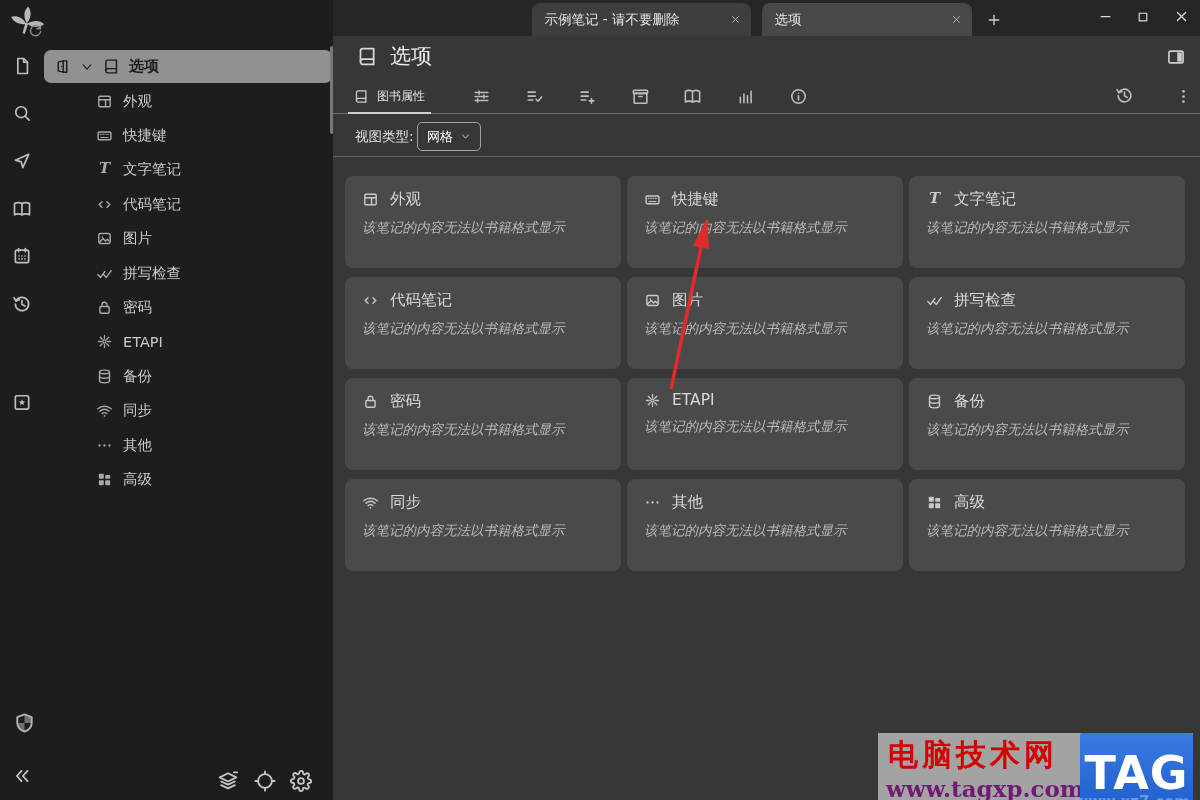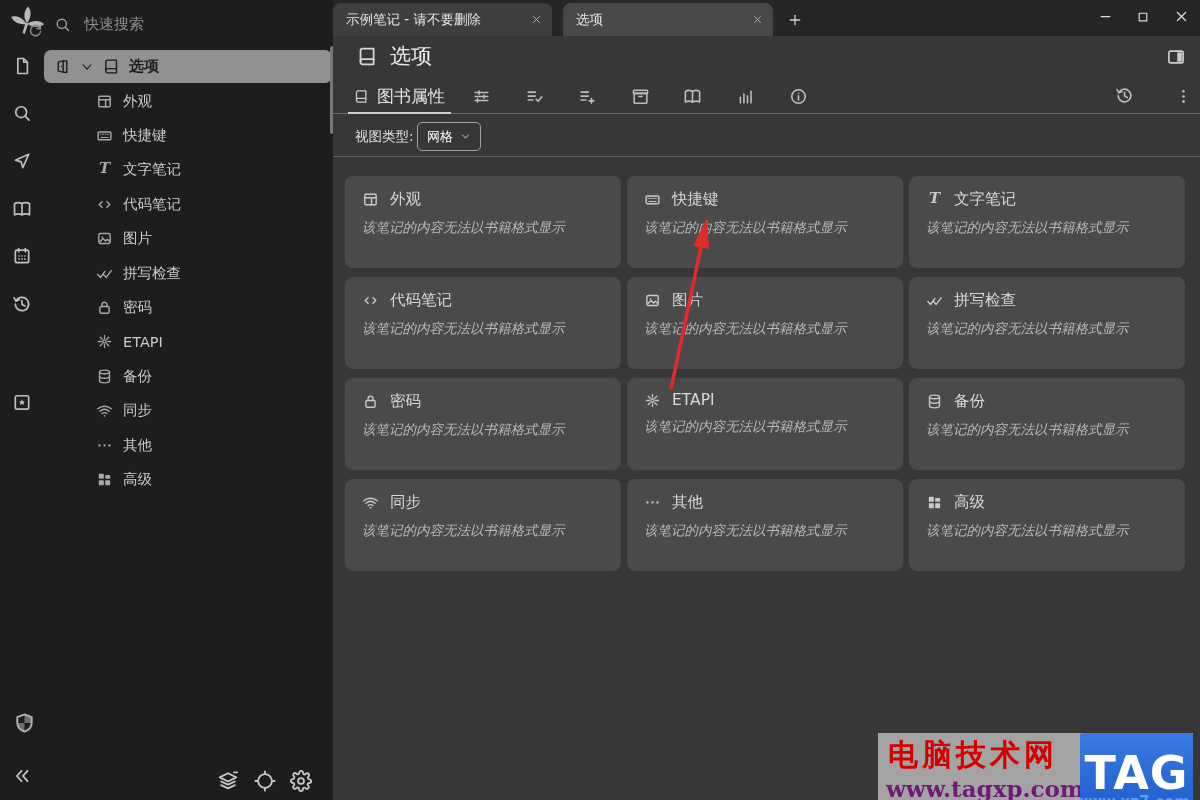--- a/index.html
+++ b/index.html
@@ -21,38 +21,38 @@
   .tree .ic{color:#a9a9a9;}
   .launcher{position:absolute;left:12px;top:0;width:22px;color:#bfbfbf;}
   .launcher .ic{position:absolute;left:0;cursor:pointer;}
   .scroll-thumb{position:absolute;left:330px;top:46px;width:4px;height:88px;background:#787878;border-radius:2px;}
   .shield{position:absolute;left:13px;top:711px;width:23px;height:24px;color:#b3b3b3;}
   .collapse{position:absolute;left:11px;top:765px;width:22px;height:22px;color:#c4c4c4;cursor:pointer;}
   .panel-actions{position:absolute;left:0;top:770px;width:333px;color:#c6c6c6;}
   .panel-actions .ic{position:absolute;cursor:pointer;}
   
   .main{position:absolute;left:333px;top:0;right:0;bottom:0;background:#373737;}
-  .tab-bar{position:absolute;left:0;top:0;right:0;height:36px;background:#262626;display:flex;align-items:flex-end;}
+  .tab-bar{position:absolute;left:0;top:0;right:0;height:36px;background:#262626;display:flex;align-items:flex-end;justify-content:center;}
   .tab{height:33px;border-radius:8px 8px 0 0;display:flex;align-items:center;box-sizing:border-box;
        padding:0 10px 0 13px;font-size:13.5px;color:#e6e6e6;cursor:pointer;}
   .tab .t-title{flex:1;overflow:hidden;white-space:nowrap;}
   .tab .ic{color:#b9b9b9;}
   .tab-1{width:219px;background:#3e3e3e;margin-right:11px;}
   .tab-2{width:210px;background:#484848;}
   .new-tab{width:16px;height:16px;color:#cfcfcf;margin:0 0 8px 14px;cursor:pointer;}
   .win-controls{position:absolute;right:0;top:0;height:33px;display:flex;align-items:center;color:#dcdcdc;}
   .win-btn{width:38px;height:33px;display:flex;align-items:center;justify-content:center;cursor:pointer;}
   
   .note-title-row{position:absolute;left:0;top:36px;right:0;height:44px;}
   .note-icon{position:absolute;left:24px;top:10px;width:21px;height:21px;color:#d8d8d8;}
   .note-title{position:absolute;left:57px;top:6px;font-size:21px;font-weight:500;color:#ededed;}
   .split-toggle{position:absolute;left:833px;top:11px;width:20px;height:20px;color:#cecece;cursor:pointer;}
   .ribbon{position:absolute;left:0;top:80px;right:0;height:33px;border-bottom:1px solid #6a6a6a;}
   .ribbon-tab{position:absolute;left:15px;top:0;height:32px;display:flex;align-items:center;gap:8px;
-              border-bottom:2px solid #cfcfcf;padding:0 6px;color:#e2e2e2;font-size:17px;cursor:pointer;}
+              border-bottom:2px solid #cfcfcf;padding:0 6px;color:#e2e2e2;font-size:12px;cursor:pointer;}
   .ribbon-tab .ic{color:#d0d0d0;}
   .ribbon .btn{position:absolute;top:7px;width:19px;height:19px;color:#bdbdbd;cursor:pointer;}
   
   .view-bar{position:absolute;left:0;top:114px;right:0;height:42px;border-bottom:1px solid #606060;}
   .view-label{position:absolute;left:22px;top:14px;font-size:13.5px;color:#e0e0e0;}
   .view-select{position:absolute;left:84px;top:8px;width:62px;height:27px;border:1px solid #a2a2a2;border-radius:5px;
                display:flex;align-items:center;justify-content:center;gap:7px;color:#fff;font-size:13px;cursor:pointer;}
   .view-select .ic{width:11px;height:11px;color:#d7d7d7;}
   
   .cards{position:absolute;left:12px;top:176px;display:grid;grid-template-columns:repeat(3,276px);grid-auto-rows:92px;gap:9px 6px;}
@@ -98,29 +98,20 @@
           </g>
         </svg>
       </span>
     <span class="ic sync-badge">
         <svg viewBox="0 0 24 24" fill="none" stroke="currentColor" stroke-width="2" stroke-linecap="round" stroke-linejoin="round">
           <path d="M18.8 8.2A7.2 7.2 0 1 0 19.2 12"></path>
           <polyline points="19 3.2 18.8 8.2 13.8 8"></polyline>
         </svg>
       </span>
 
-    <div class="quick-search">
-      <span class="ic i17">
-          <svg viewBox="0 0 24 24" fill="none" stroke="currentColor" stroke-width="2" stroke-linecap="round" stroke-linejoin="round">
-            <circle cx="11" cy="11" r="6.5"></circle>
-            <line x1="15.8" y1="15.8" x2="20.5" y2="20.5"></line>
-          </svg>
-        </span>
-      <input type="text" placeholder="快速搜索" style="">
-    </div>
 
     <div class="launcher">
       <span class="ic i20" style="top:56px">
           <svg viewBox="0 0 24 24" fill="none" stroke="currentColor" stroke-width="2" stroke-linecap="round" stroke-linejoin="round">
             <path d="M7 3h7l4.5 4.5V21H7z"></path>
             <path d="M14 3v4.5h4.5"></path>
           </svg>
         </span>
       <span class="ic i20" style="top:103px">
           <svg viewBox="0 0 24 24" fill="none" stroke="currentColor" stroke-width="2" stroke-linecap="round" stroke-linejoin="round">

